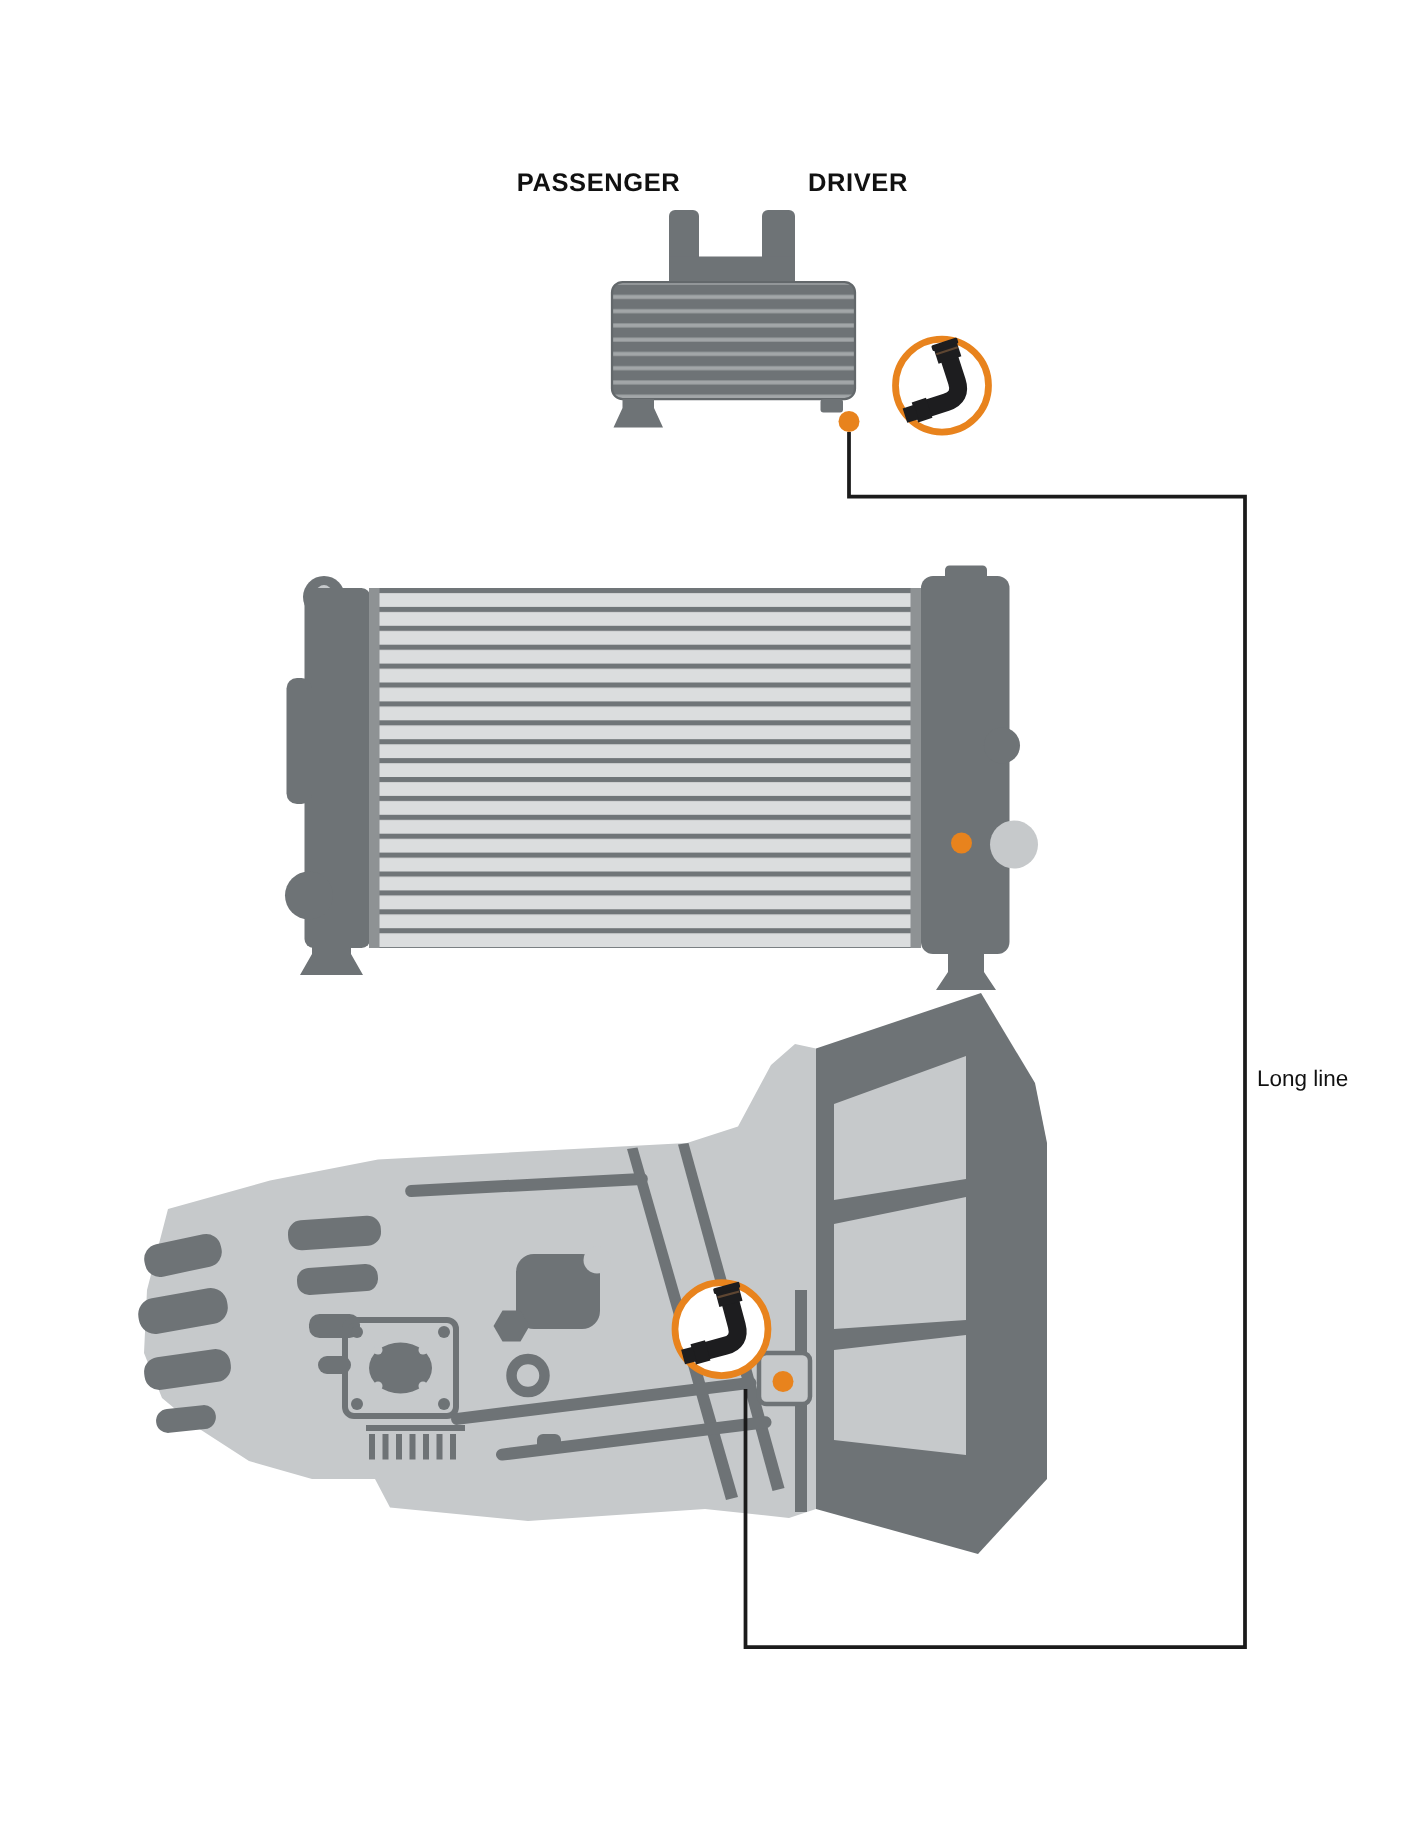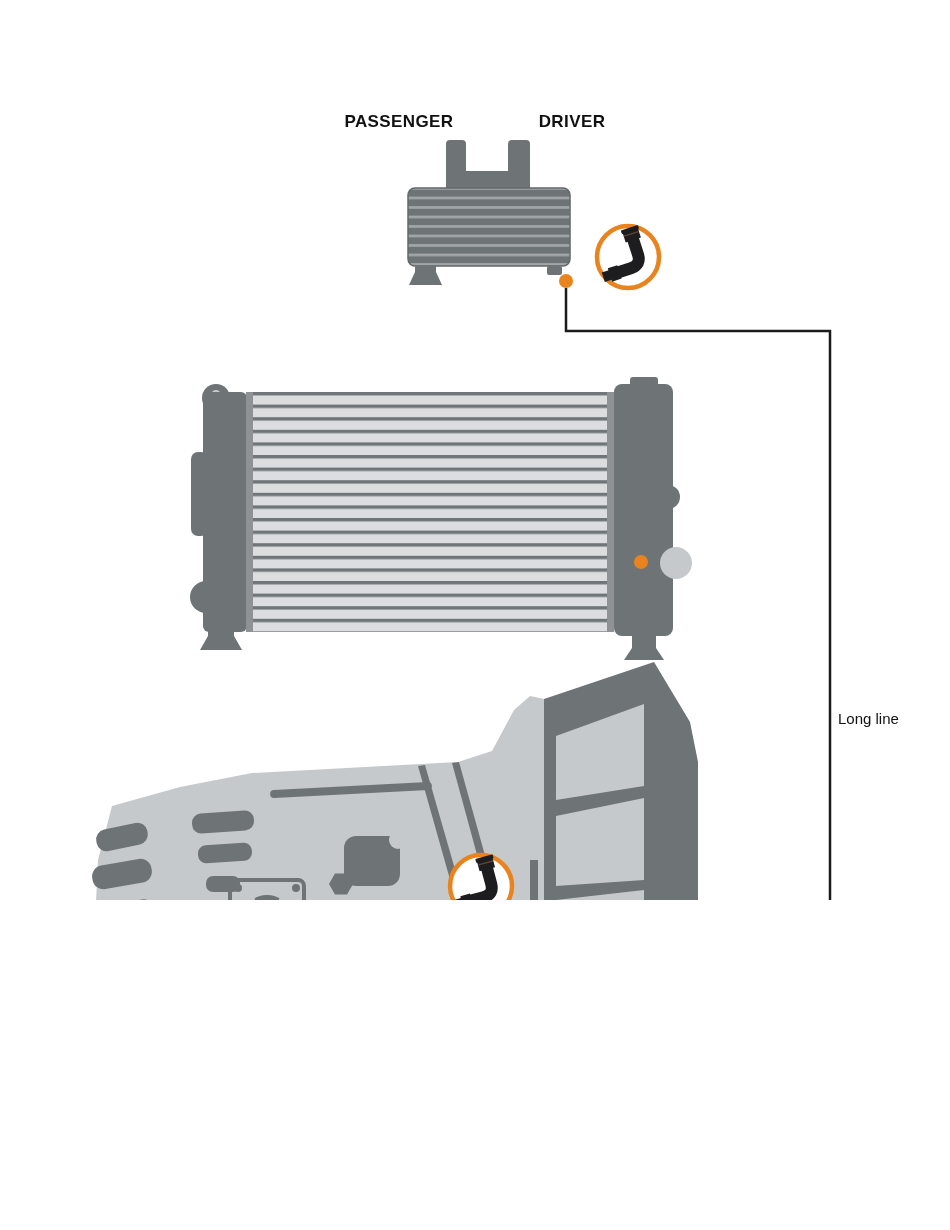--- a/index.html
+++ b/index.html
@@ -1,16 +1,16 @@
 <!DOCTYPE html>
 <html><head>
 <meta charset="utf-8">
 <style>
   html,body{margin:0;padding:0;background:#ffffff;}
-  .canvas{width:950px;height:900px;position:relative;background:#ffffff;overflow:hidden;}
+  .canvas{width:950px;height:1230px;position:relative;background:#ffffff;overflow:hidden;}
   svg{display:block;}
   text.label{font-family:"Liberation Sans",sans-serif;fill:#111111;}
   text.big{font-size:17px;font-weight:600;letter-spacing:.4px;}
   text.small{font-size:15px;font-weight:400;}
 </style>
 </head>
 <body>
 
 <div class="canvas">
 <svg width="950" height="1230" viewBox="0 0 950 1230" xmlns="http://www.w3.org/2000/svg">

